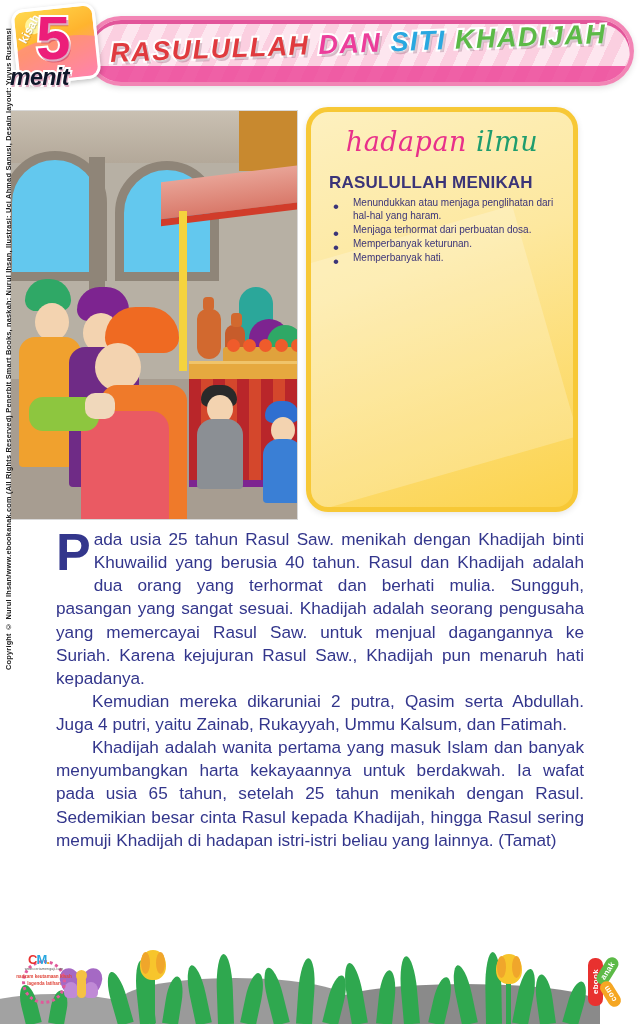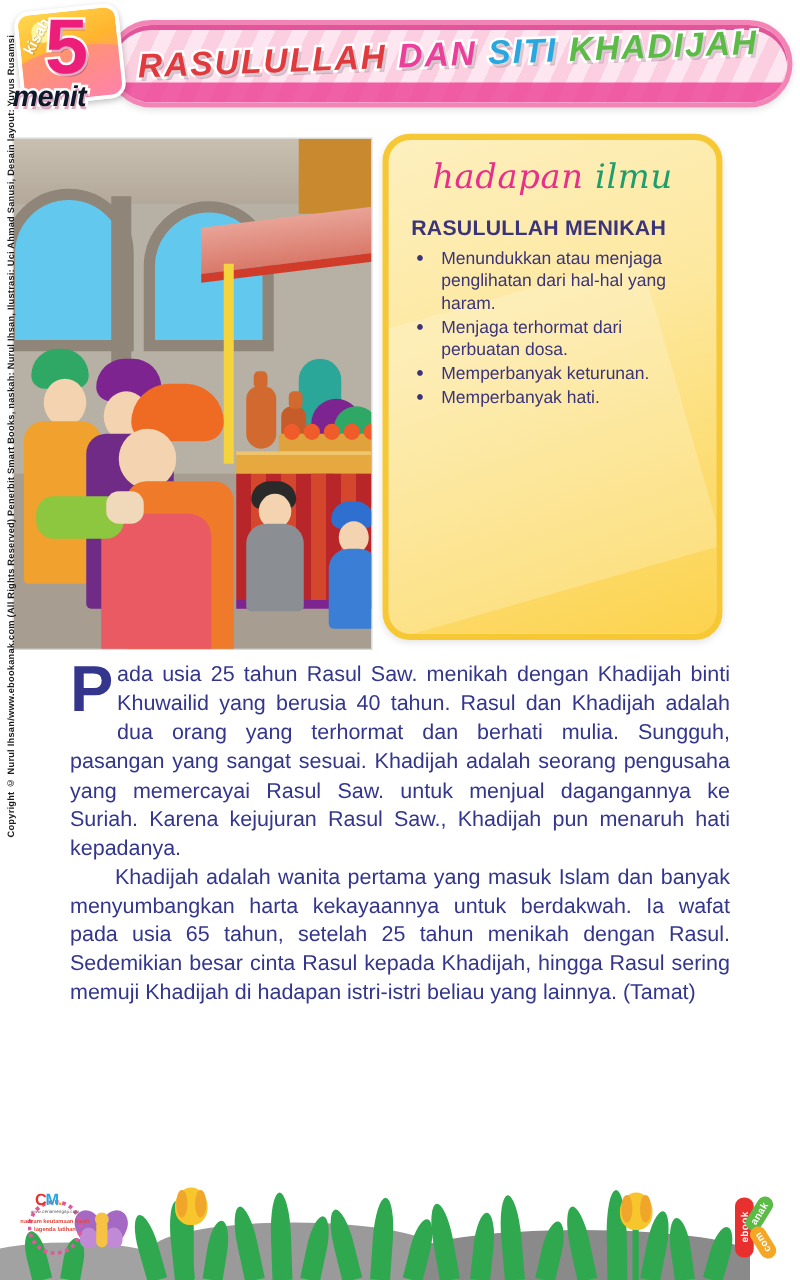--- a/index.html
+++ b/index.html
@@ -252,21 +252,21 @@
     margin: 16px 0 4px 18px;
     font-size: 17px; font-weight: bold;
     color: #3b3478;
     letter-spacing: .2px;
   }
   .card-list { position: relative; z-index: 2; margin: 0; padding: 0; list-style: none; }
   .card-list li {
     position: relative;
     margin: 0 10px 1px 18px;
     padding-left: 24px;
-    font-size: 14px;
+    font-size: 10px;
     line-height: 1.29;
     color: #3b3478;
   }
   .card-list li::before{
     content:"•"; position:absolute; left: 4px; top:-1px;
     font-size: 17px; color:#3b3478;
   }
 
   
   #story {
@@ -474,20 +474,21 @@
     <ul class="card-list">
       <li>Menundukkan atau menjaga penglihatan dari hal-hal yang haram.</li>
       <li>Menjaga terhormat dari perbuatan dosa.</li>
       <li>Memperbanyak keturunan.</li>
       <li>Memperbanyak hati.</li>
     </ul>
   </div>
 
   <div id="story">
     <p class="first">Pada usia 25 tahun Rasul Saw. menikah dengan Khadijah binti Khuwailid yang berusia 40 tahun. Rasul dan Khadijah adalah dua orang yang terhormat dan berhati mulia. Sungguh, pasangan yang sangat sesuai. Khadijah adalah seorang pengusaha yang memercayai Rasul Saw. untuk menjual dagangannya ke Suriah. Karena kejujuran Rasul Saw., Khadijah pun menaruh hati kepadanya.</p>
+    <p>Kemudian mereka dikaruniai 2 putra, Qasim serta Abdullah. Juga 4 putri, yaitu Zainab, Rukayyah, Ummu Kalsum, dan Fatimah.</p>
     <p>Khadijah adalah wanita pertama yang masuk Islam dan banyak menyumbangkan harta kekayaannya untuk berdakwah. Ia wafat pada usia 65 tahun, setelah 25 tahun menikah dengan Rasul. Sedemikian besar cinta Rasul kepada Khadijah, hingga Rasul sering memuji Khadijah di hadapan istri-istri beliau yang lainnya. (Tamat)</p>
   </div>
 
   <div id="bottom">
     <div class="rock r3"></div>
     <div class="rock r1"></div>
     <div class="rock r2"></div>
 
     <div class="blade" style="left:118px;height:54px;transform:rotate(-16deg);"></div>
     <div class="blade" style="left:140px;height:64px;transform:rotate(-6deg);"></div>

